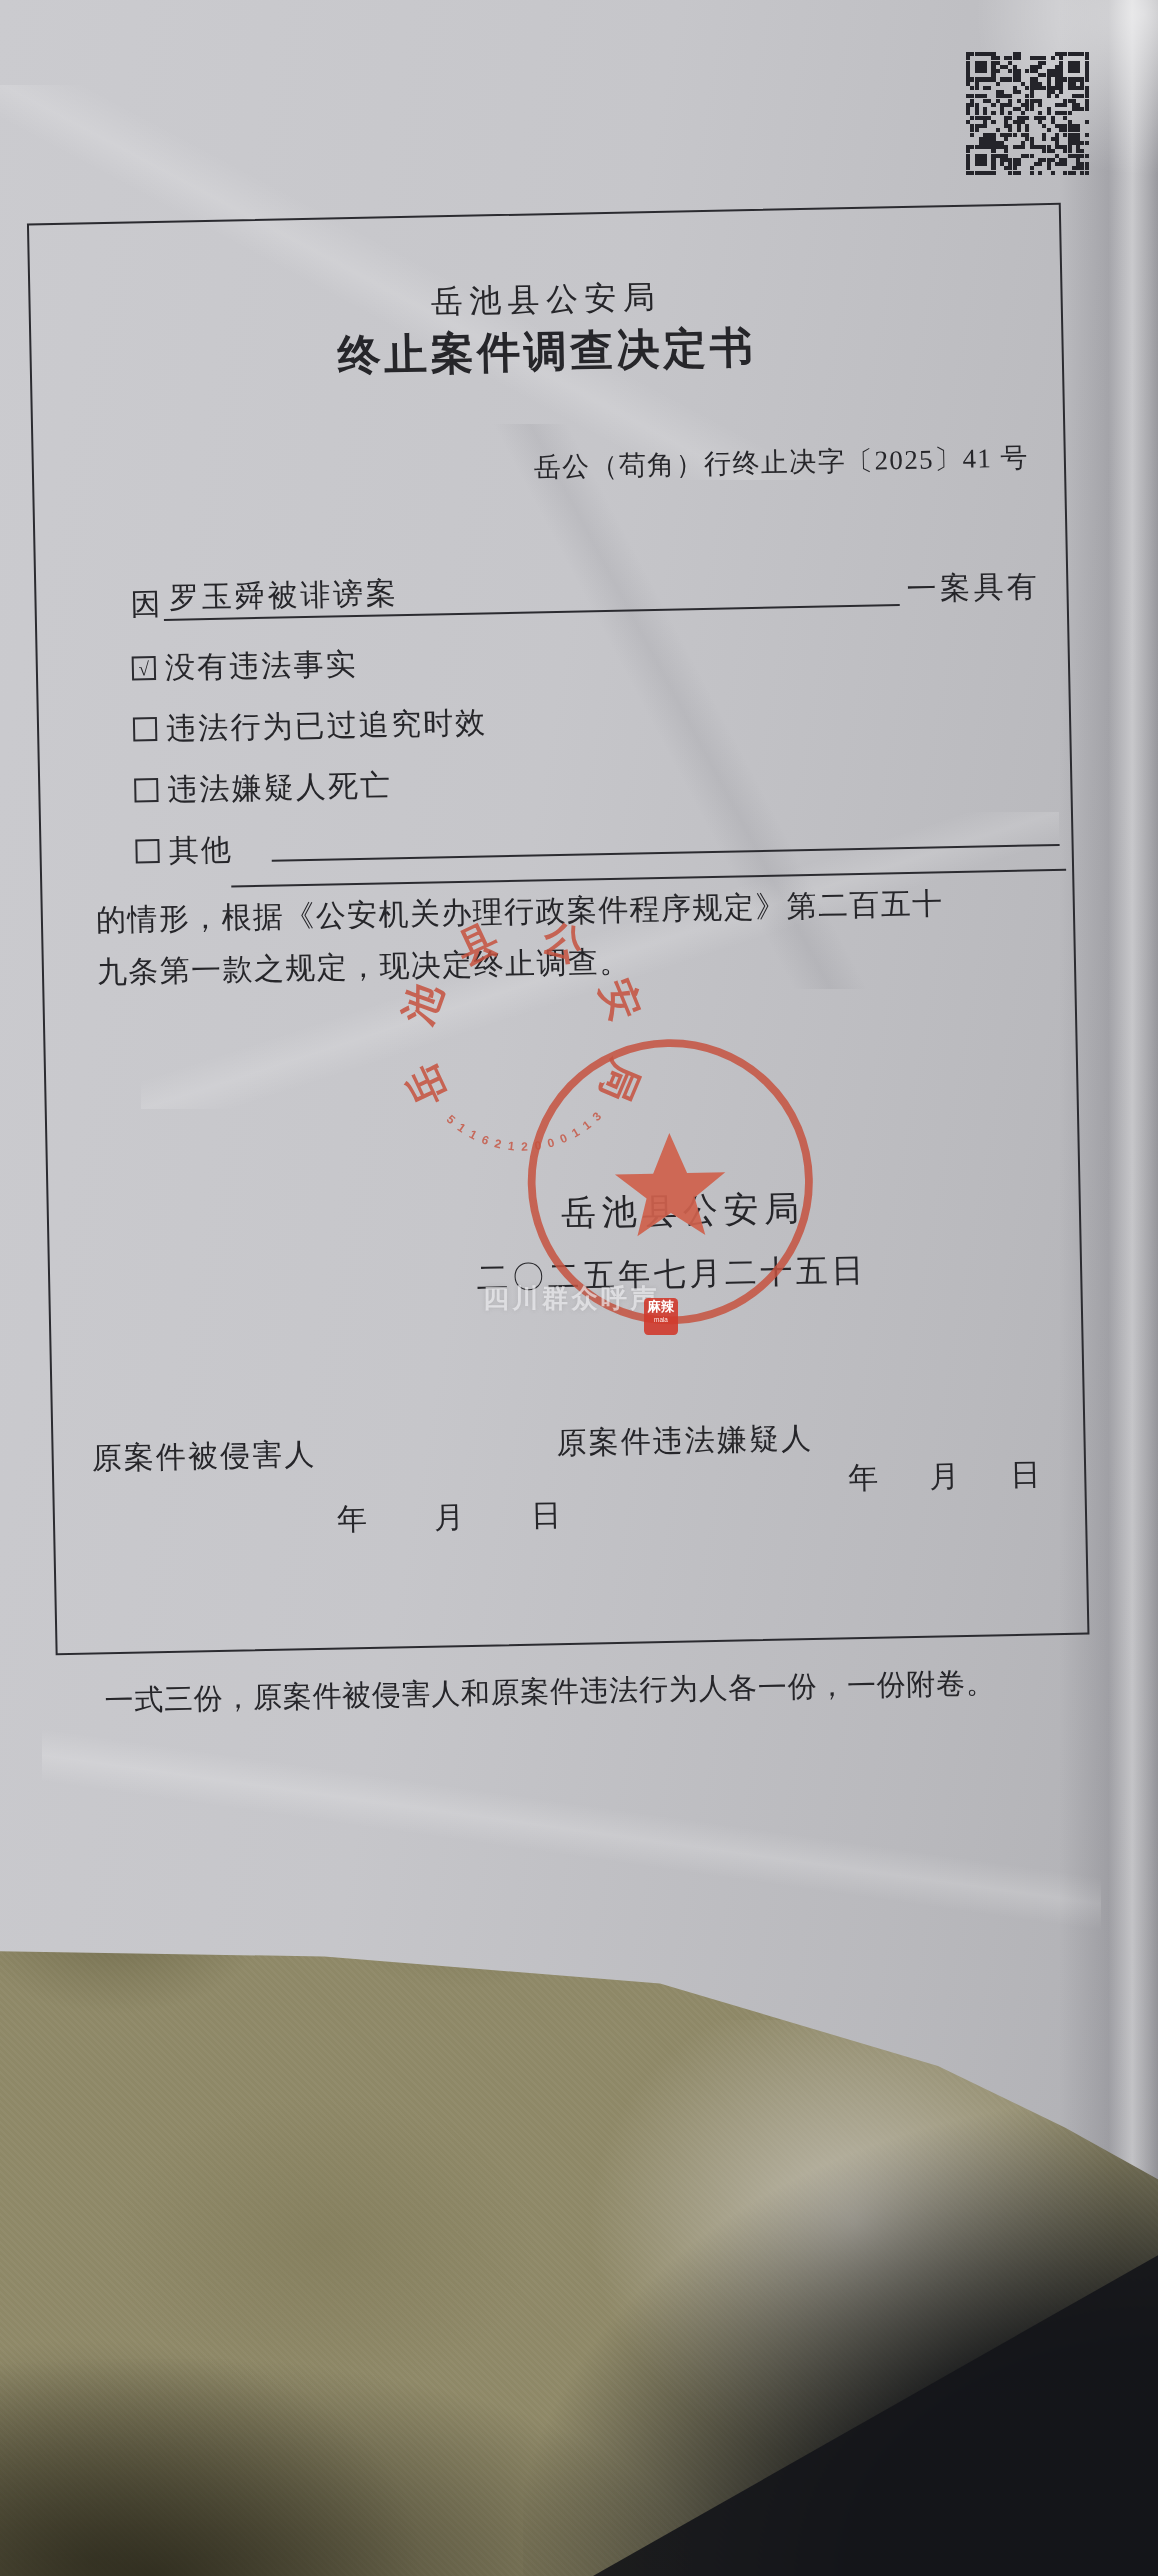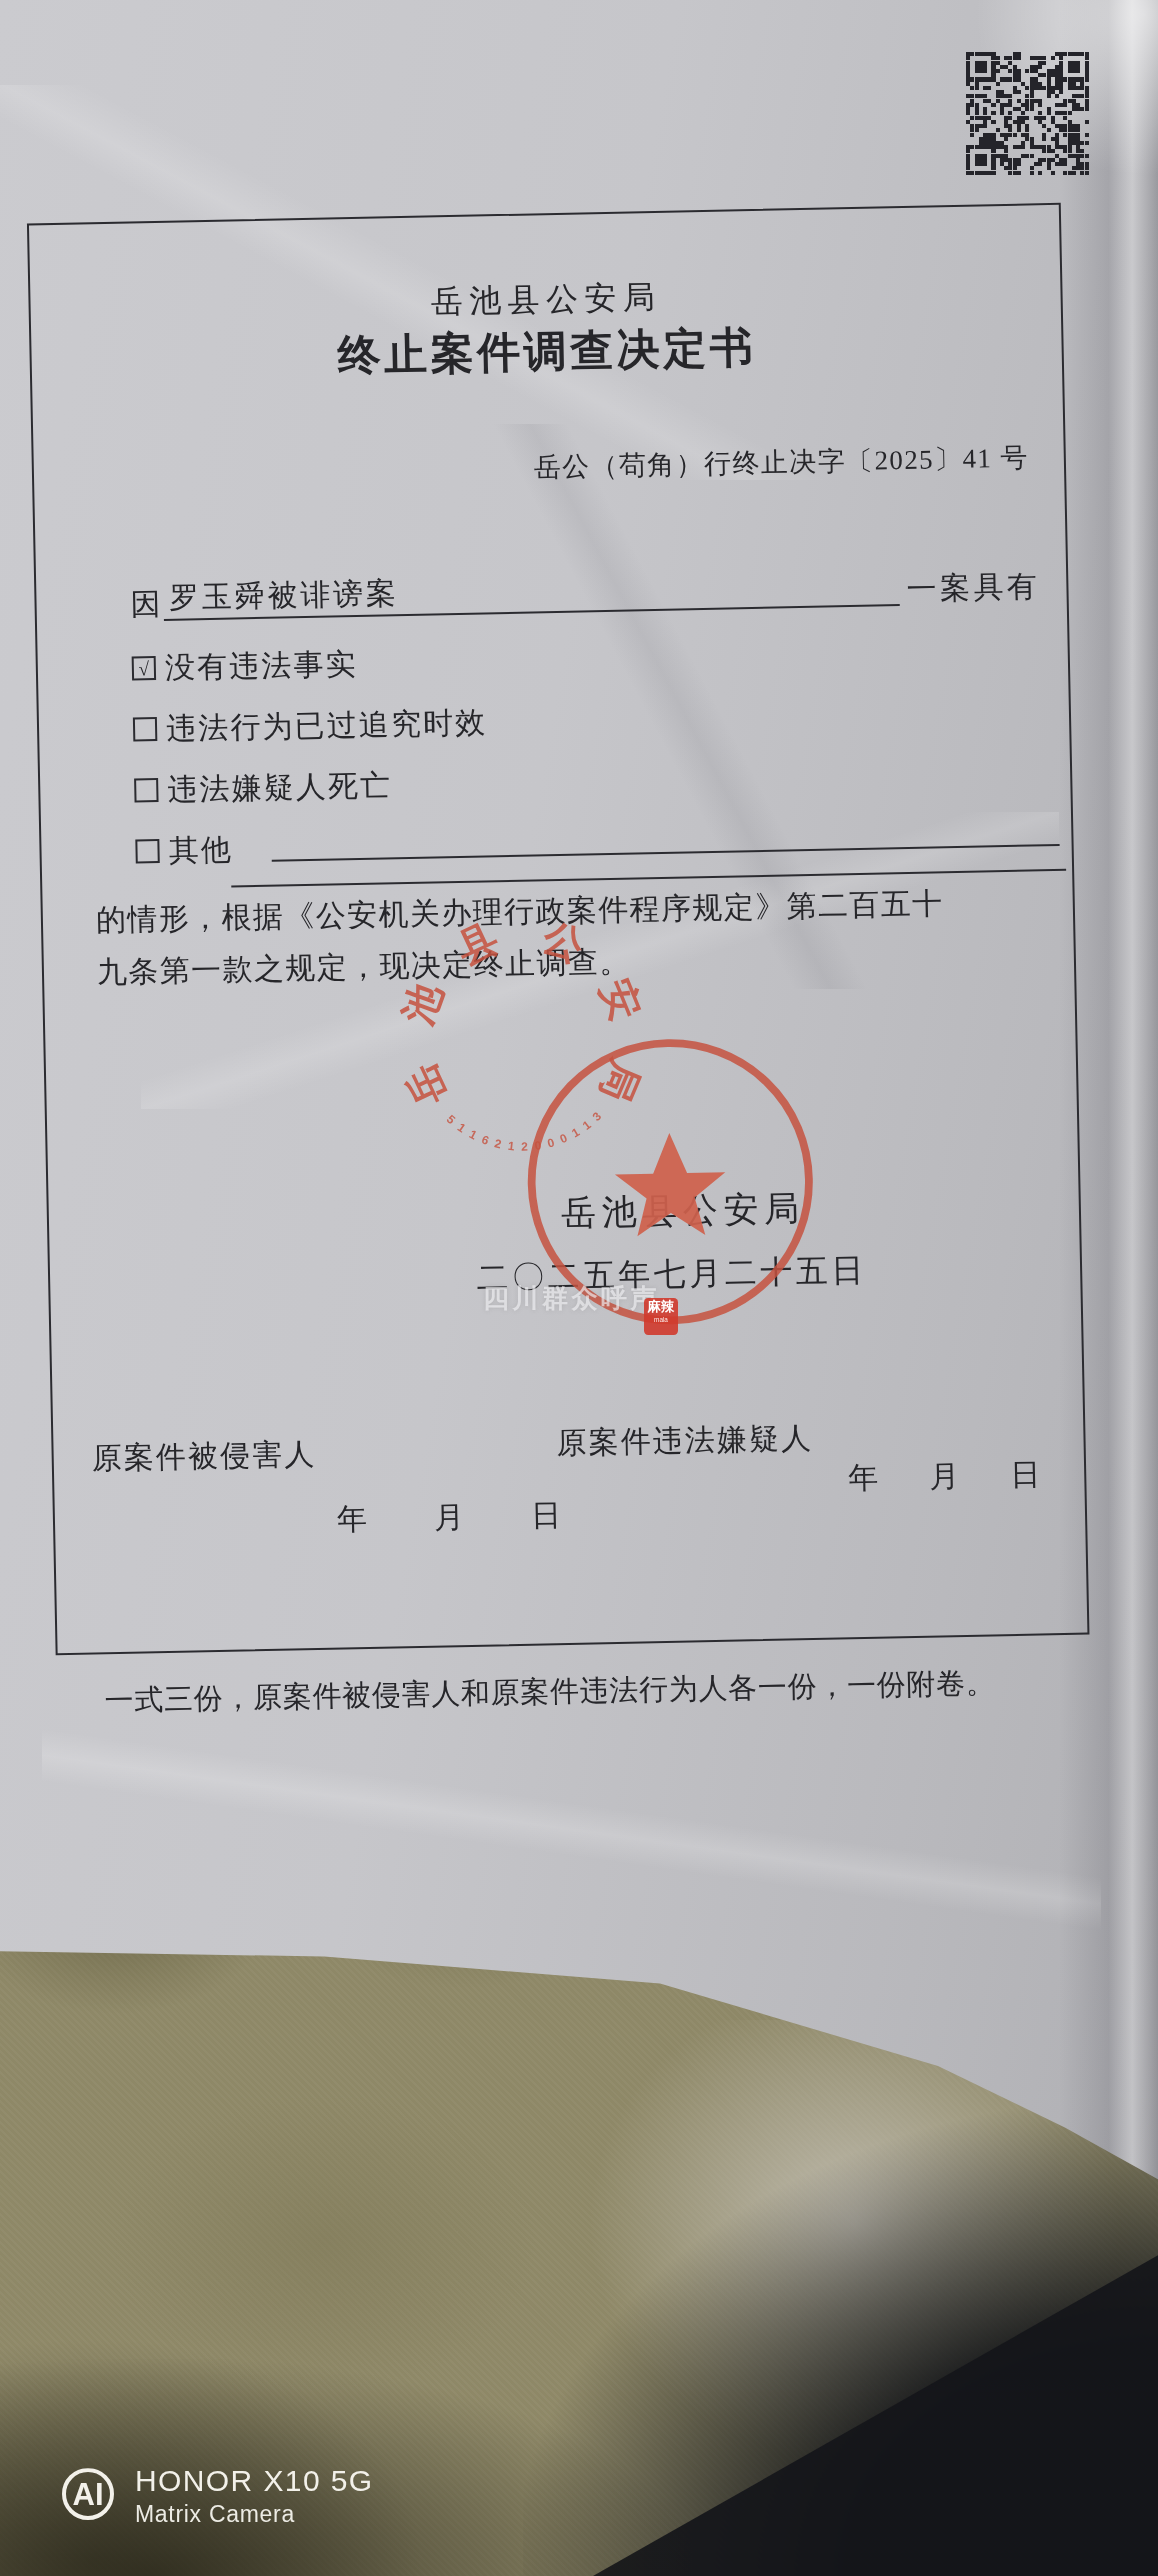--- a/index.html
+++ b/index.html
@@ -649,19 +649,14 @@
       <div class="footer">一式三份，原案件被侵害人和原案件违法行为人各一份，一份附卷。</div>
     </div>
 
     <div class="site-wm">四川群众呼声</div>
     <div class="site-logo">
       <span class="l1">麻辣</span>
       <span class="l2">mala</span>
     </div>
   </div>
 
-  <div class="cam-wm">
-    <div class="cam-badge">AI</div>
-    <div class="cam-line1">HONOR X10 5G</div>
-    <div class="cam-line2">Matrix Camera</div>
-  </div>
 </div>
 
 
 </body></html>

